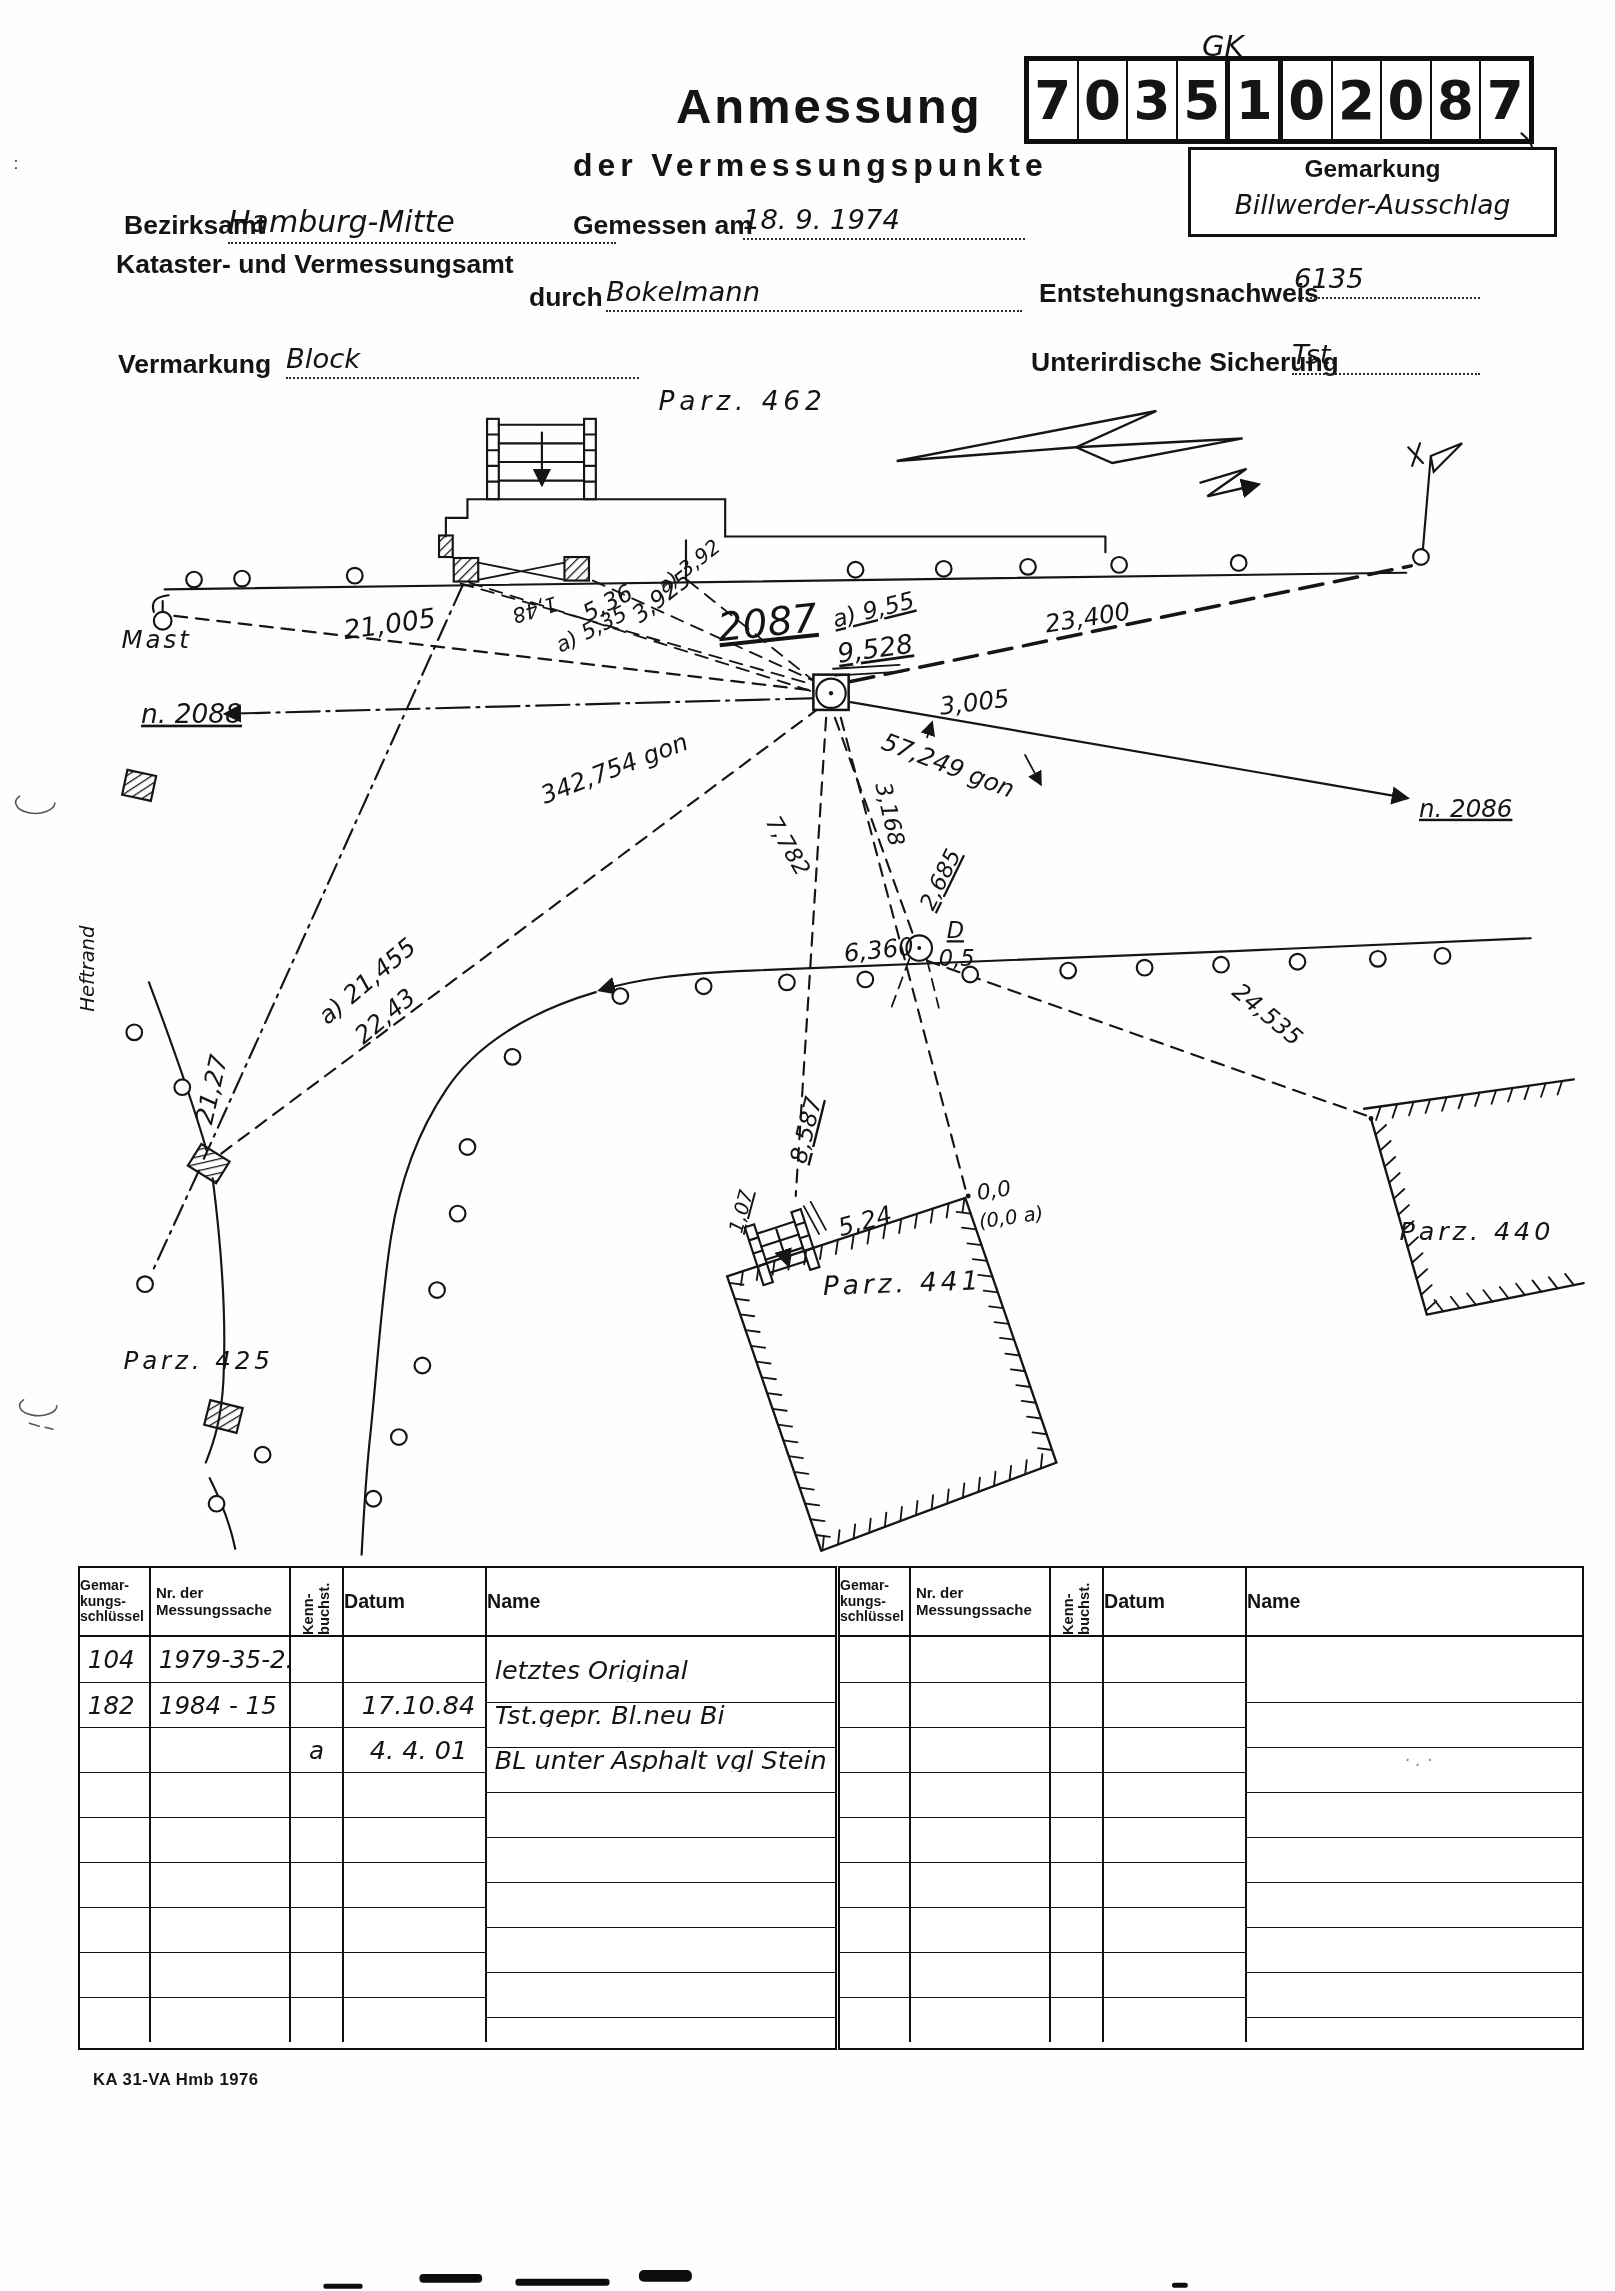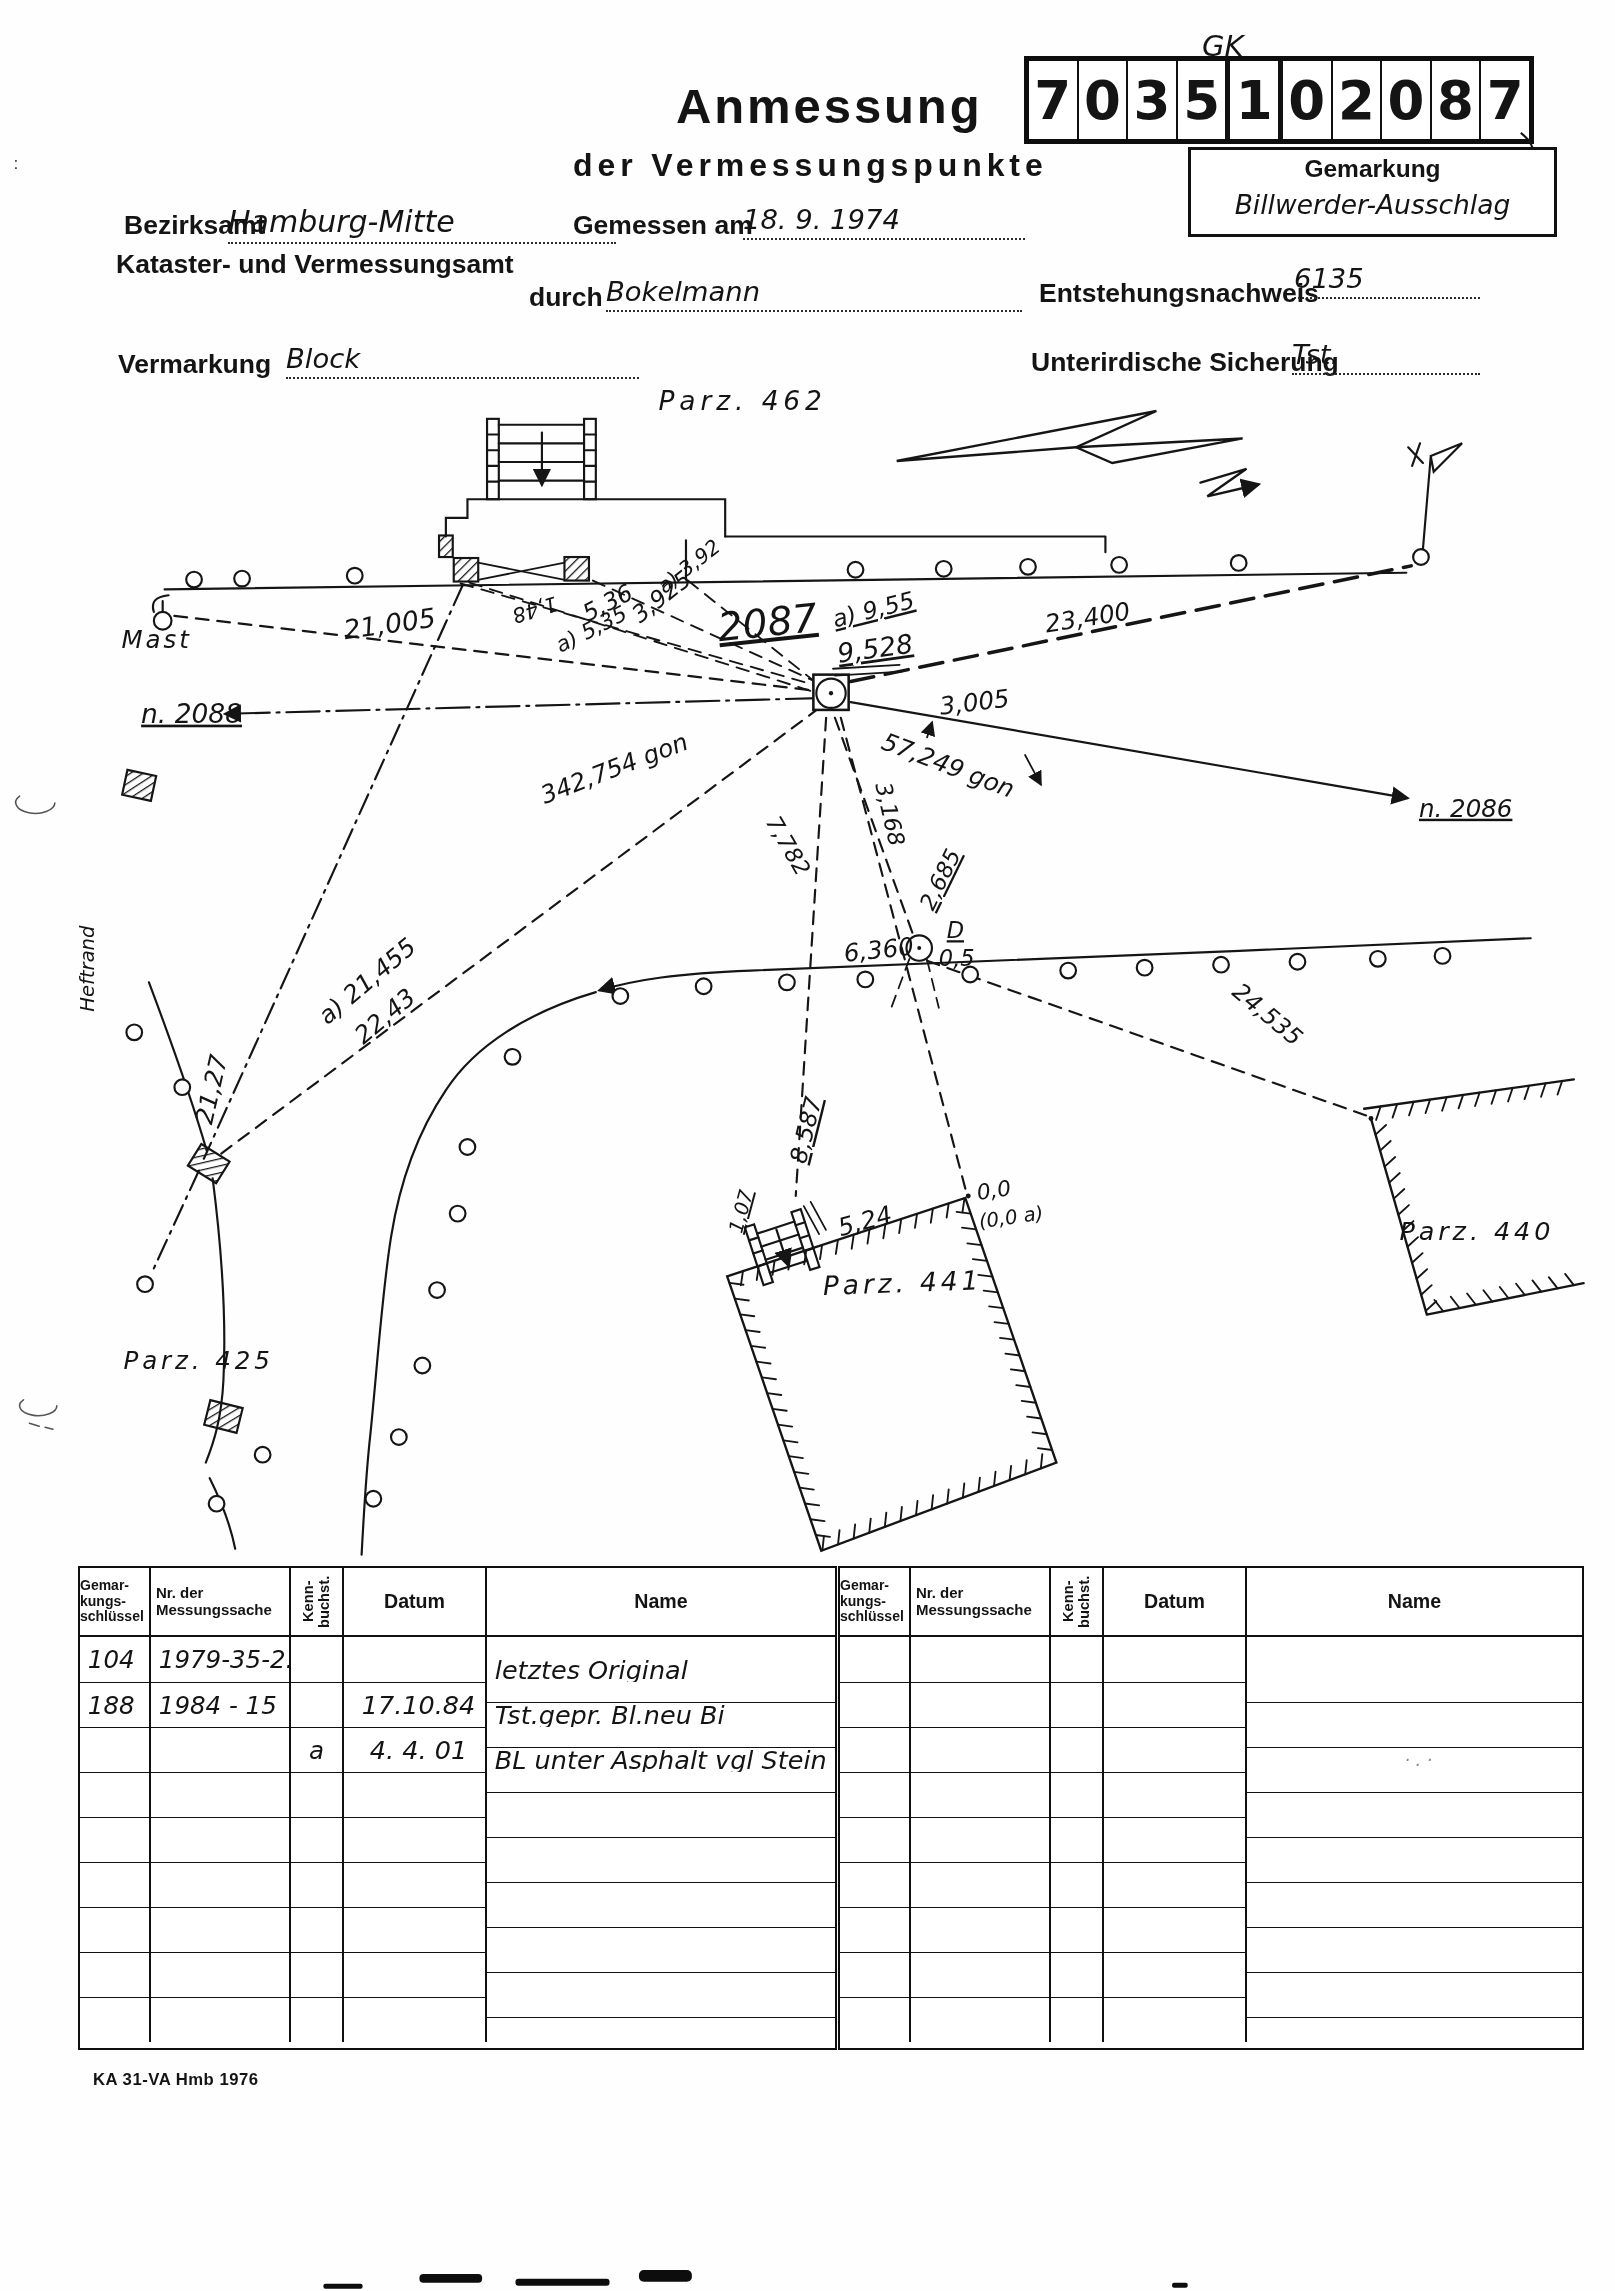--- a/index.html
+++ b/index.html
@@ -17,21 +17,21 @@
   .gkcell.thickr{border-right-width:5.9px;}
   .gkcell.lastc{border-right:none;}
   .gembox{border:3.4px solid #111;background:#fff;text-align:center;}
   .gembox .glabel{font-size:24.5px;font-weight:bold;margin-top:4.9px;}
   .gembox .gvalue{font-size:26.5px;margin-top:5.9px;}
   svg.sketch{position:absolute;left:0;top:0;}
   svg.sketch text.sk{fill:#141414;font-family:"DejaVu Sans",sans-serif;font-style:italic;}
   svg.sketch text.u{text-decoration:underline;}
   .vtable{position:absolute;display:grid;border:2.9px solid #0f0f0f;background:#fff;
           grid-template-columns:71px 140px 53px 143px 1fr;grid-template-rows:69px repeat(9,45px);}
-  .th{border-right:2px solid #111;border-bottom:2.9px solid #111;font-weight:bold;text-align:center;
+  .th{border-right:2px solid #111;border-bottom:2.9px solid #111;font-weight:bold;
       line-height:1.1;display:flex;flex-direction:column;justify-content:center;}
   .th.c0{font-size:14px;align-items:flex-start;padding-left:0;text-align:left;}
   .th.c1{font-size:15px;align-items:flex-start;padding-left:4.9px;text-align:left;}
   .th.c3,.th.c4{font-size:19.6px;}
   .th.last{border-right:none;}
   .rot{writing-mode:vertical-rl;transform:rotate(180deg);font-size:14.7px;margin:0 auto;}
   .td{border-right:2px solid #111;border-top:1.7px solid #111;display:flex;align-items:center;
       font-family:"DejaVu Sans",sans-serif;font-style:italic;font-size:24.5px;padding-left:7.8px;white-space:nowrap;overflow:hidden;}
   .td.r0{border-top:none;}
   .td.last{border-right:none;margin-top:20px;}
@@ -423,21 +423,21 @@
         <div>Datum</div>
       </div>
       <div class="th c4 last">
         <div>Name</div>
       </div>
       <div class="td c0 r0">104</div>
       <div class="td c1 r0">1979-35-2.30</div>
       <div class="td c2 r0"></div>
       <div class="td c3 r0"></div>
       <div class="td c4 last r0">letztes  Original</div>
-      <div class="td c0">188</div>
+      <div class="td c0">182</div>
       <div class="td c1">1984 - 15</div>
       <div class="td c2"></div>
       <div class="td c3">17.10.84</div>
       <div class="td c4 last">Tst.gepr. Bl.neu Bi</div>
       <div class="td c0"></div>
       <div class="td c1"></div>
       <div class="td c2">a</div>
       <div class="td c3">4. 4. 01</div>
       <div class="td c4 last">BL unter Asphalt vgl Stein</div>
       <div class="td c0"></div>

